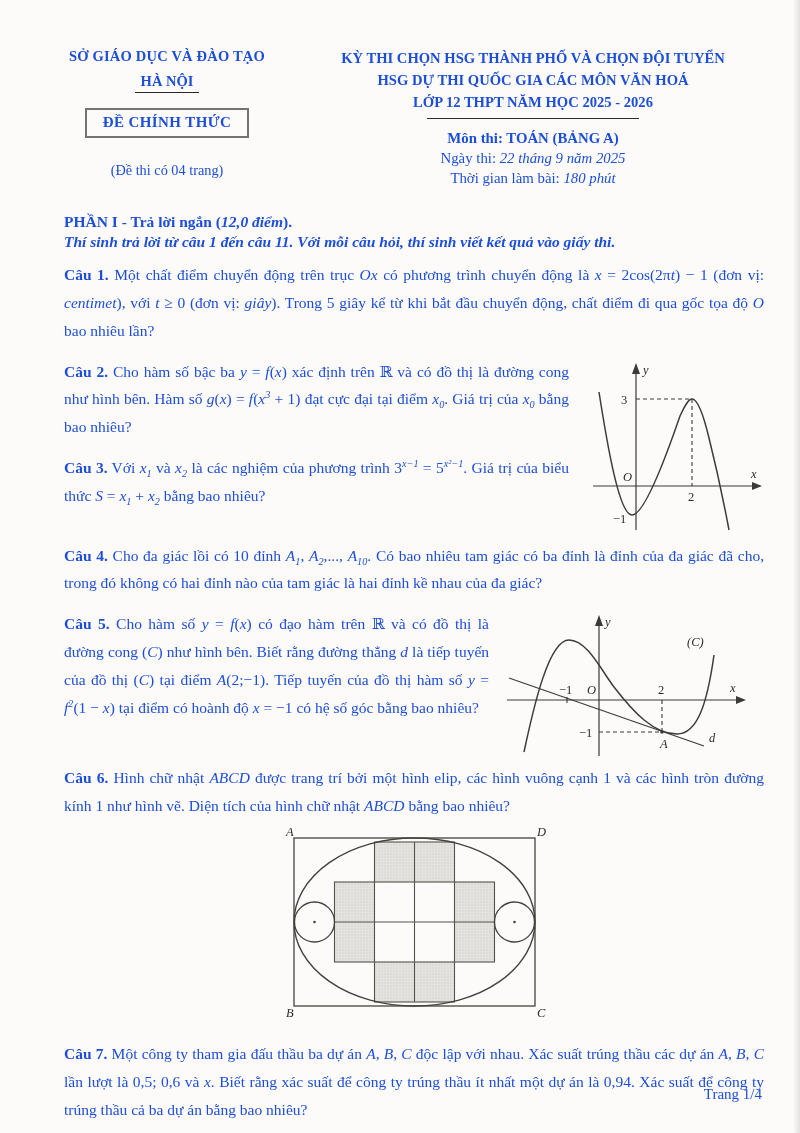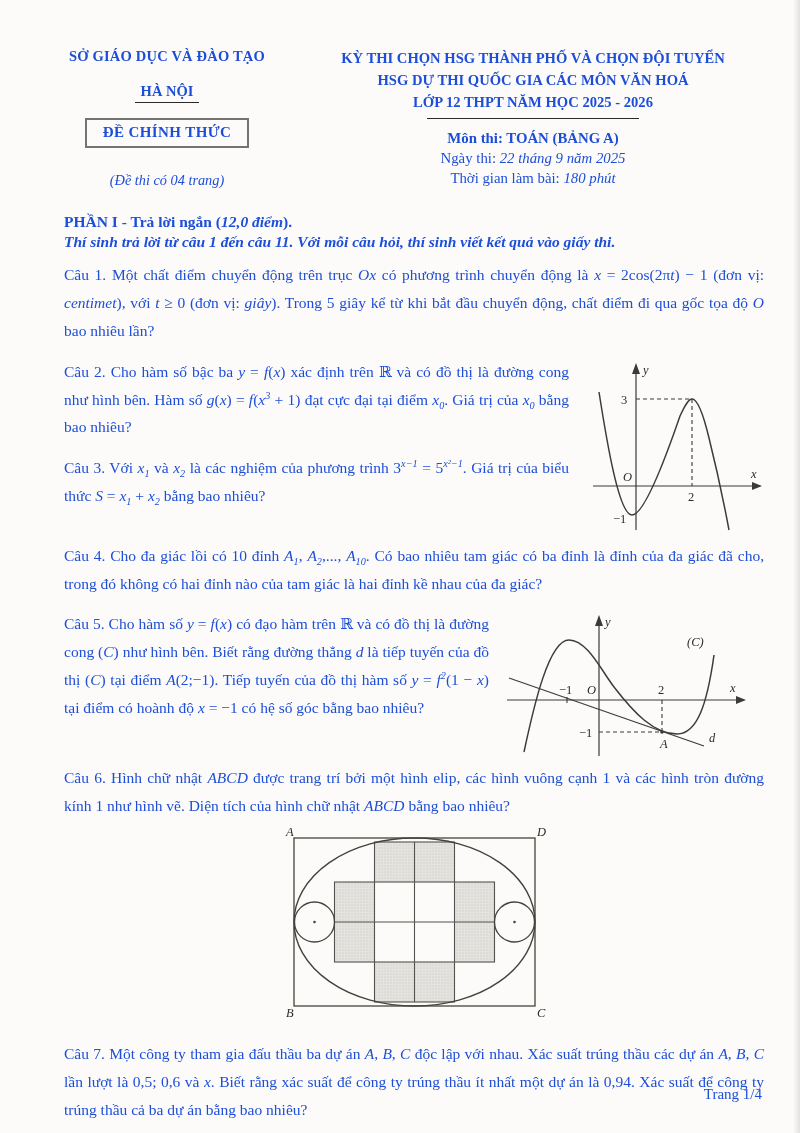--- a/index.html
+++ b/index.html
@@ -10,40 +10,40 @@
   }
   .page::after{
     content:"";position:absolute;top:0;right:0;width:7px;height:100%;
     background:linear-gradient(to right,rgba(0,0,0,0),rgba(0,0,0,0.10));
     pointer-events:none;
   }
   
   .header{display:flex;padding:48px 28px 0 40px;}
   .header-left{width:254px;text-align:center;font-size:14.5px;font-weight:bold;flex:none;}
   .dept1{letter-spacing:.2px;}
-  .dept2{display:inline-block;border-bottom:1.6px solid #2c2925;padding:0 6px 2px;margin-top:18px;}
+  .dept2{display:inline-block;border-bottom:1.6px solid #2c2925;padding:0 6px 2px;margin-top:8px;}
   .stamp-box{
     display:inline-block;border:2px solid #737373;padding:4px 16px 5px;
     margin-top:15px;font-size:15px;letter-spacing:.4px;
   }
-  .pages-note{margin-top:24px;font-weight:normal;font-style:italic;font-size:14.3px;}
+  .pages-note{margin-top:24px;font-weight:normal;font-size:14.3px;}
   .header-right{flex:1;text-align:center;font-size:14.6px;font-weight:bold;line-height:1.5;}
   .title-underline{width:212px;border-top:1.6px solid #2c2925;margin:4px auto 9px;}
   .subject-block{
     width:fit-content;margin:0 auto;text-align:center;
     font-weight:normal;font-size:14.8px;line-height:1.38;
   }
   .subject-line{font-weight:bold;}
   .it{font-style:italic;}
   
   .sheet-body{padding:16px 36px 0 64px;font-size:15.5px;}
   .part-title{margin:8px 0 1px;font-size:15.5px;}
   .instruction{margin:2px 0 10px;font-size:15.5px;}
   .q{margin:0 0 13px;text-align:justify;line-height:1.8;}
-  .q-label{font-weight:normal;}
+  .q-label{font-weight:bold;}
   .qwrap::after{content:"";display:block;clear:both;}
   .float-graph{float:right;margin:0 0 4px 10px;}
   .fig-center{text-align:center;margin:6px 0 14px;}
   
   .sg-t{}
   .sg-i{font-style:italic;}
   .sg-b{font-weight:bold;}
   .sg-bi{font-weight:bold;font-style:italic;}
   .sg-sup{font-size:.66em;vertical-align:super;font-style:italic;line-height:0;}
   .sg-sub{font-size:.66em;vertical-align:sub;font-style:italic;line-height:0;}

